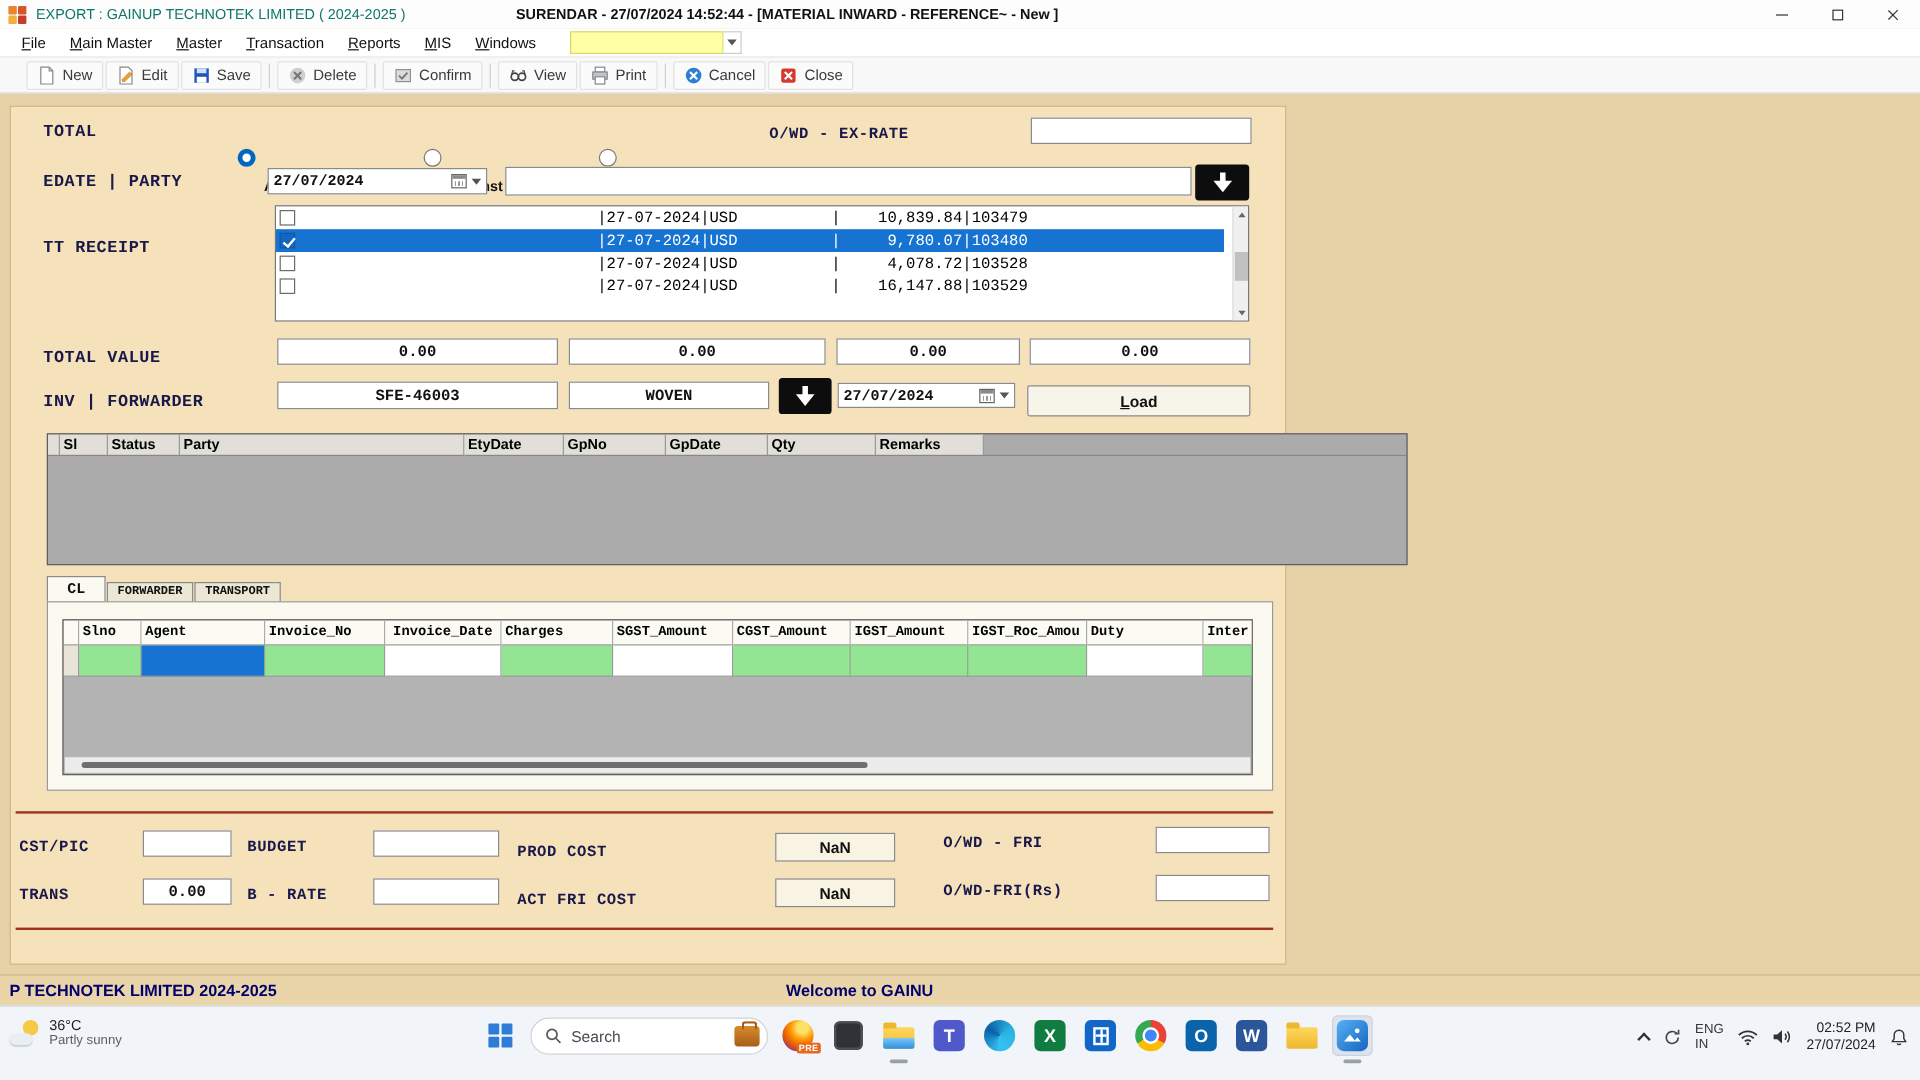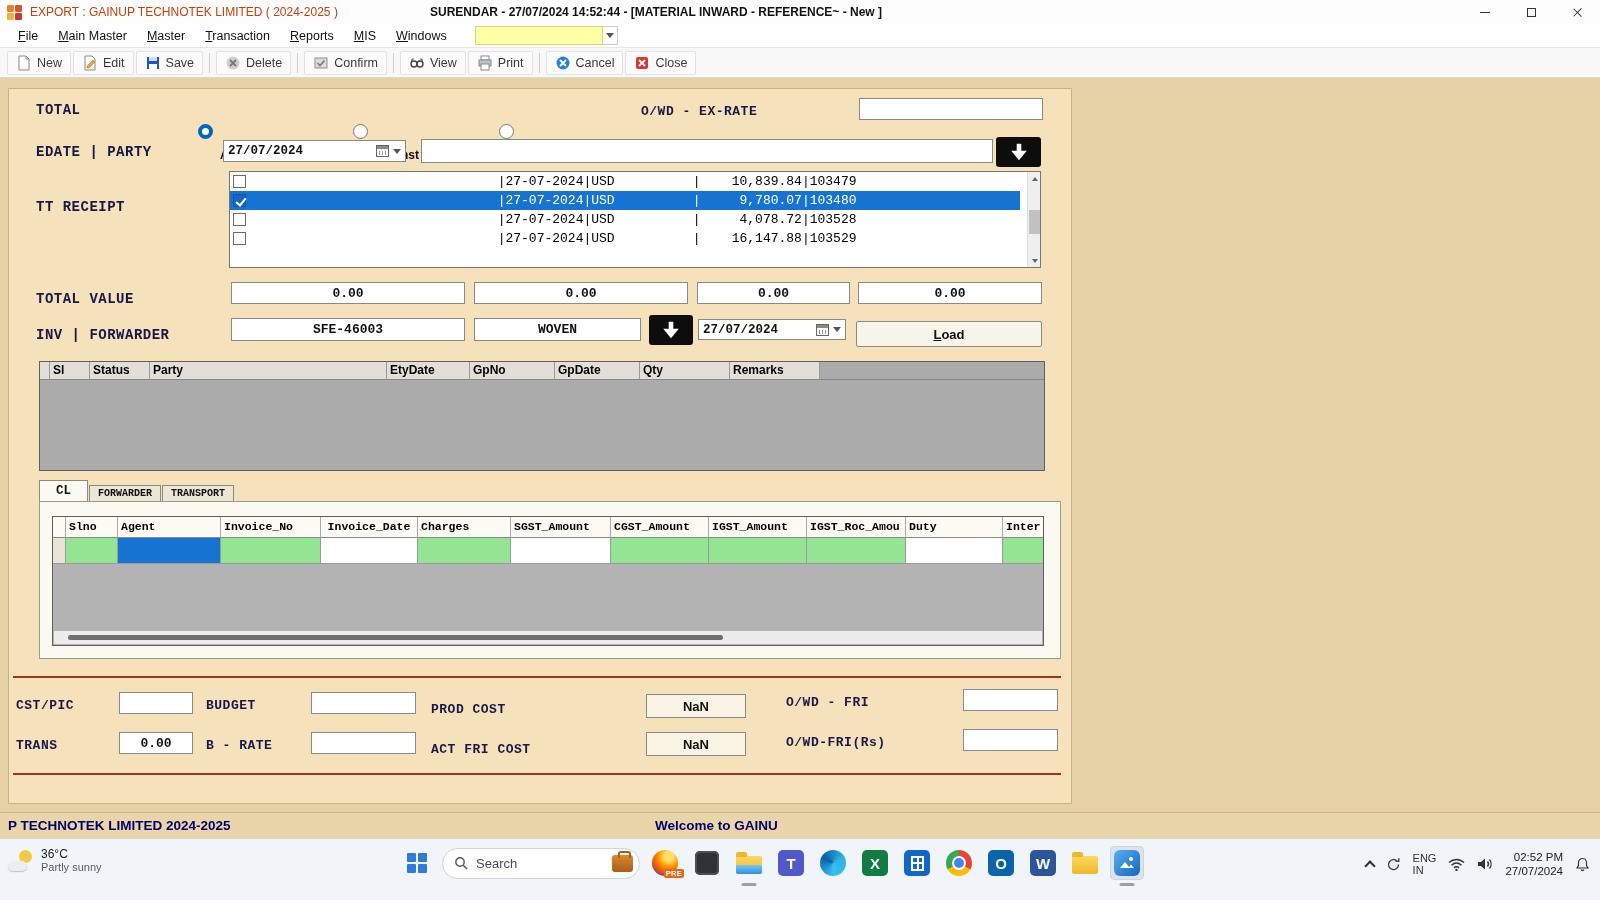--- a/index.html
+++ b/index.html
@@ -6,41 +6,41 @@
   html,body { width:1600px; height:900px; overflow:hidden; }
   body { font-family:"Liberation Sans",sans-serif; font-size:13px; background:#e6d0a5; position:relative; }
   .screen { position:absolute; inset:0; overflow:hidden; }
 
   
   .titlebar { position:absolute; left:0; top:0; width:1600px; height:24px; background:#fdfdfd; display:flex; align-items:center; }
   .app-icon { width:15px; height:15px; margin-left:7px; display:grid; grid-template-columns:7px 7px; grid-template-rows:7px 7px; gap:1px; flex:none; }
   .app-icon span { border-radius:1px; }
   .app-icon span:nth-child(1){background:#e8842c}.app-icon span:nth-child(2){background:#d8542c}
   .app-icon span:nth-child(3){background:#f0b03c}.app-icon span:nth-child(4){background:#c83c2c}
-  .title-left { margin-left:8px; font-size:12px; color:#c2410c; white-space:nowrap; }
+  .title-left { margin-left:8px; font-size:12px; color:#0f766e; white-space:nowrap; }
   .title-center { position:absolute; left:430px; font-size:12px; font-weight:bold; color:#111; white-space:nowrap; }
   .win-controls { position:absolute; right:0; top:0; display:flex; height:24px; }
   .win-btn { width:46px; height:24px; display:flex; align-items:center; justify-content:center; }
   .glyph-min { width:10px; height:1px; background:#333; }
   .glyph-max { width:9px; height:9px; border:1px solid #333; }
   .glyph-close { position:relative; width:11px; height:11px; }
   .glyph-close::before,.glyph-close::after { content:""; position:absolute; left:5px; top:0; width:1.4px; height:11px; background:#333; }
   .glyph-close::before { transform:rotate(45deg); } .glyph-close::after { transform:rotate(-45deg); }
 
   
   .menubar { position:absolute; left:0; top:24px; width:1600px; height:24px; background:#ffffff; border-bottom:1px solid #e6e6e6; display:flex; align-items:center; padding-left:8px; }
   #menu-items { display:flex; align-items:center; }
   .menu-item { padding:0 10px; font-size:12.5px; color:#111; cursor:default; }
   .menu-combo { display:flex; margin-left:18px; height:19px; }
   .combo-field { width:128px; height:19px; background:#ffffa6; border:1px solid #d8d870; }
   .combo-arrow { width:15px; height:19px; background:#fff; border:1px solid #ccc; border-left:none; display:flex; align-items:center; justify-content:center; }
   .caret-down { width:0; height:0; border-left:4px solid transparent; border-right:4px solid transparent; border-top:5px solid #555; }
 
   
-  .toolbar { position:absolute; left:0; top:48px; width:1600px; height:30px; background:#f8f8f8; border-bottom:1px solid #d8d8d8; display:flex; align-items:center; padding-left:6px; }
+  .toolbar { position:absolute; left:0; top:48px; width:1600px; height:30px; background:#f8f8f8; border-bottom:1px solid #d8d8d8; display:flex; align-items:center; padding-left:21px; }
   .tb-btn { display:flex; align-items:center; gap:5px; padding:3px 8px; margin:0 1px; font-size:12.5px; color:#3a3a3a; background:#fbfbfb; border:1px solid #e2e2e2; border-radius:2px; }
   .tb-ico { width:16px; height:16px; display:block; flex:none; }
   .tb-ico svg { width:16px; height:16px; display:block; }
   .tb-sep { width:1px; height:20px; background:#cfcfcf; margin:0 5px; }
 
   
   .workspace { position:absolute; left:0; top:79px; width:1600px; height:733px; background:#e6d0a5; }
   .form-panel { position:absolute; left:8px; top:9px; width:1064px; height:716px; background:#f6e2ba; border:1px solid #c9b386; }
   .flabel { position:absolute; font-family:"Liberation Mono",monospace; font-weight:bold; font-size:14px; color:#18184a; letter-spacing:.5px; white-space:nowrap; }
   .flabel.small { font-size:13px; }
@@ -79,21 +79,21 @@
 
   #total-boxes { position:absolute; inset:0; pointer-events:none; }
   .tvbox { position:absolute; top:193px; height:22px; pointer-events:auto; }
   .tvbox:nth-child(1){left:222px;width:234px}.tvbox:nth-child(2){left:465px;width:214px}
   .tvbox:nth-child(3){left:688px;width:153px}.tvbox:nth-child(4){left:849px;width:184px}
 
   .load-btn { position:absolute; left:847px; top:232px; width:186px; height:26px; background:#f7f4ea; border:1px solid #8a8a8a; border-radius:2px; display:flex; align-items:center; justify-content:center; }
   .load-btn span { display:block; font-weight:bold; font-size:13px; color:#111; }
   .load-btn span::first-letter { text-decoration:underline; }
 
-  .grid1 { position:absolute; left:30px; top:272px; width:1006px; height:110px; background:#ababab; border:1px solid #5f5f5f; overflow:hidden; }
+  .grid1 { position:absolute; left:30px; top:272px; width:1134px; height:110px; background:#ababab; border:1px solid #5f5f5f; overflow:hidden; }
   #grid1-header { display:flex; height:18px; }
   .g1h { background:#e2dfd8; border-right:1px solid #9a9a9a; border-bottom:1px solid #888; font-size:12px; font-weight:bold; color:#000; padding:1px 3px; white-space:nowrap; overflow:hidden; flex:none; }
   .g1h-fill { flex:1; border-bottom:1px solid #888; }
 
   #tabs { position:absolute; left:30px; top:391px; display:flex; align-items:flex-end; }
   .tab { font-family:"Liberation Mono",monospace; font-weight:bold; color:#111; background:#ece6d4; border:1px solid #8a8a8a; border-bottom:none; padding:2px 8px; font-size:10px; margin-right:1px; }
   .tab.active { background:#fbfaf0; font-size:12.5px; padding:3px 16px; }
 
   .tab-panel { position:absolute; left:30px; top:412px; width:1022px; height:158px; background:#fbfaf0; border:1px solid #999; }
   .grid2 { position:absolute; left:12px; top:14px; width:992px; height:130px; background:#b3b3b3; border:1px solid #5f5f5f; overflow:hidden; }

